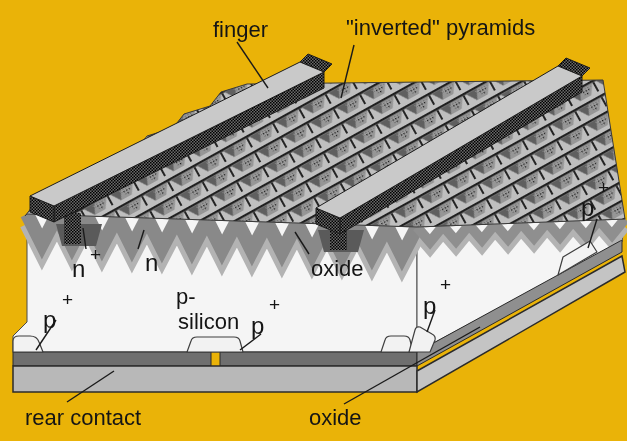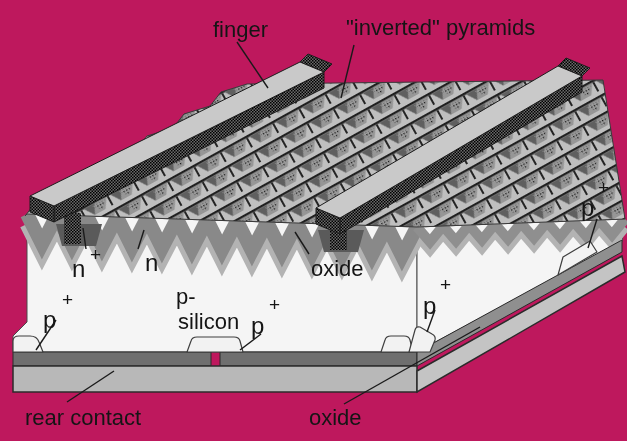--- a/index.html
+++ b/index.html
@@ -1,16 +1,16 @@
 <!DOCTYPE html>
 <html><head>
 <meta charset="utf-8">
 <style>
   html,body{margin:0;padding:0;background:#ffffff;}
-  .stage{position:relative;width:627px;height:441px;background:#be185d;overflow:hidden;}
+  .stage{position:relative;width:627px;height:441px;background:#eab308;overflow:hidden;}
   svg{display:block;}
   text{font-family:"Liberation Sans","DejaVu Sans",sans-serif;fill:#151515;}
   .lbl{font-size:22px;}
   .base{font-size:24px;}
   .sup{font-size:19px;}
   .leader{stroke:#1a1a1a;stroke-width:1.4;fill:none;}
 </style>
 </head>
 <body>
 

